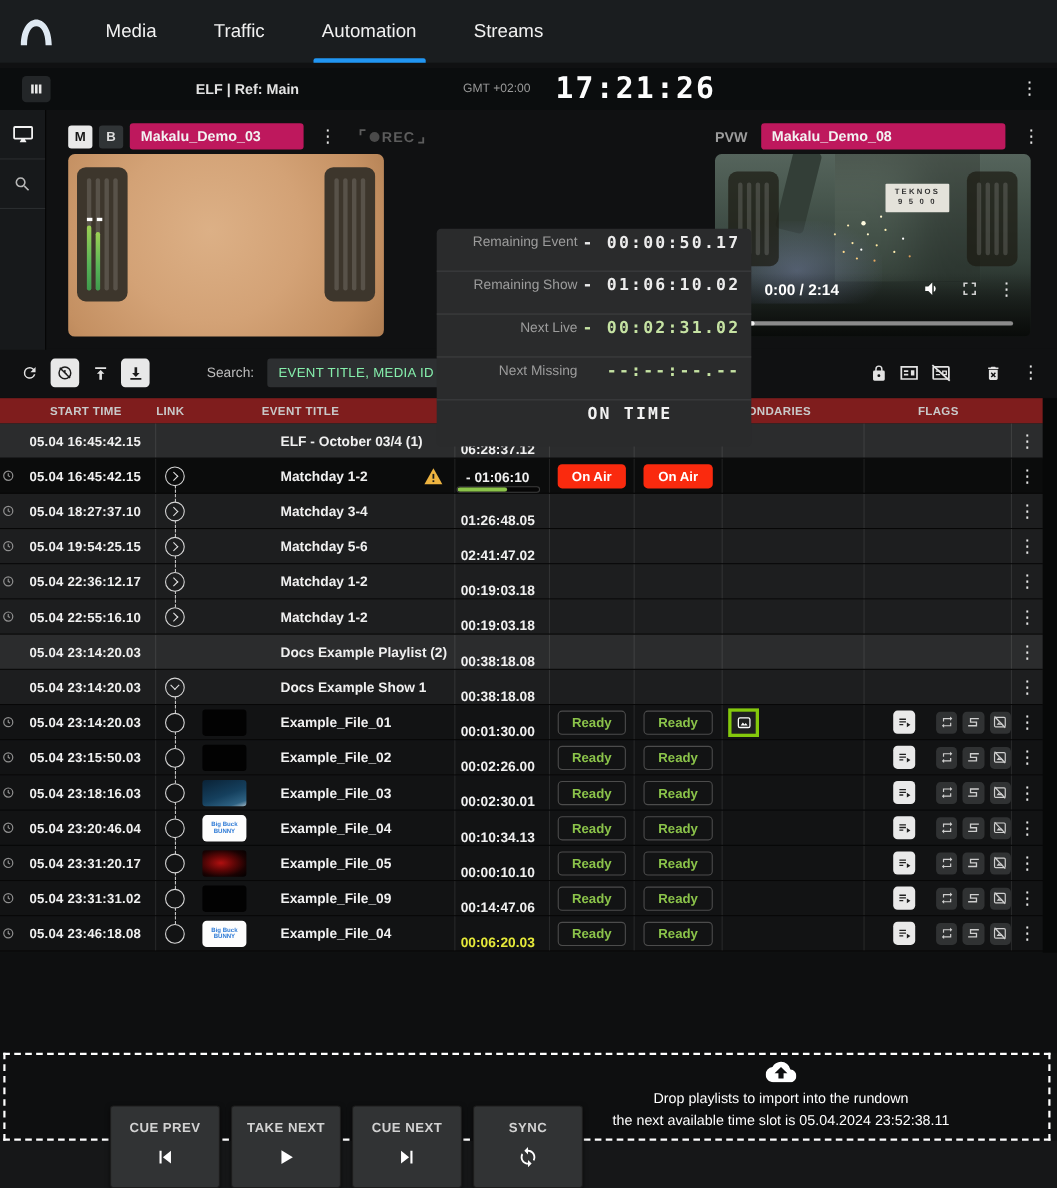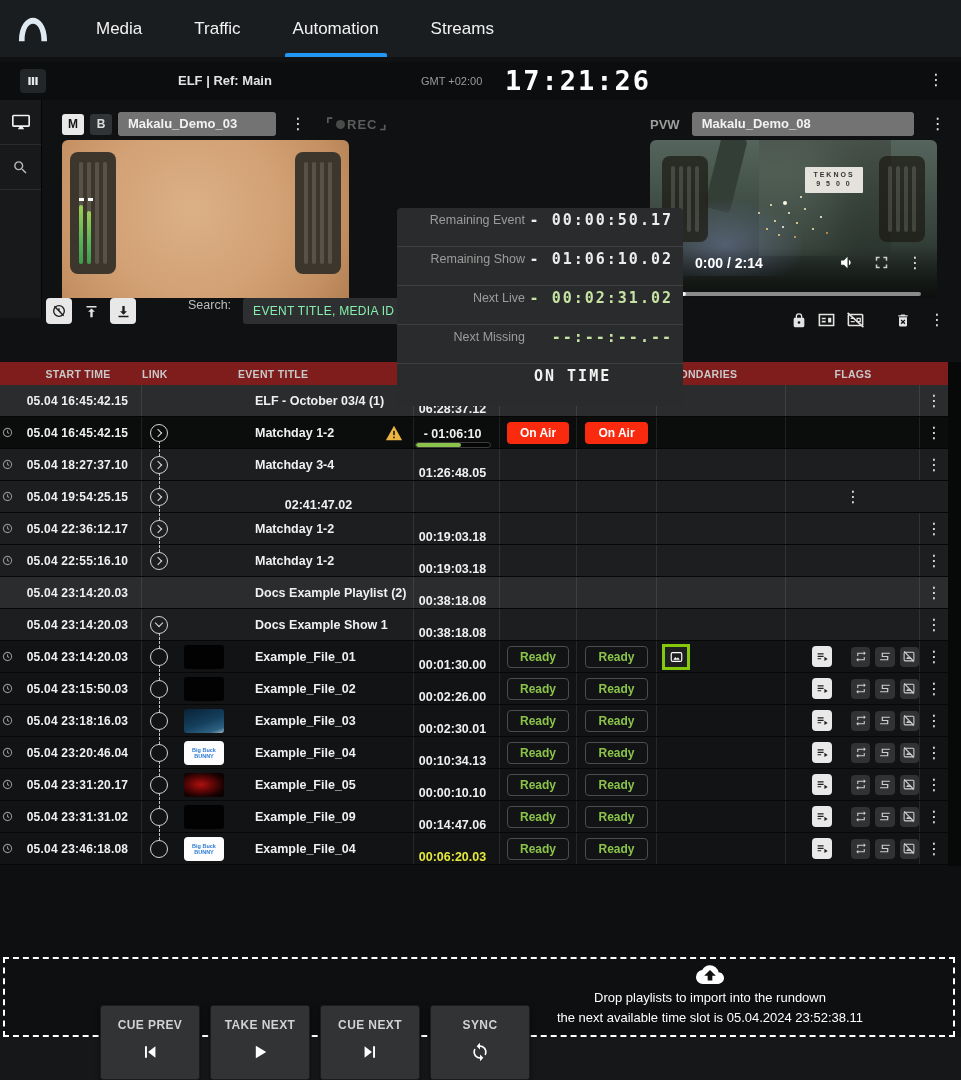--- a/index.html
+++ b/index.html
@@ -30,21 +30,21 @@
   
   .rail { position:absolute; top:100px; left:0; width:42px; height:218px; background:#17191b; border-right:1px solid #050505; z-index:3; }
   .rail .ritem { height:45px; display:flex; align-items:center; justify-content:center; border-bottom:1px solid #2a2d2f; cursor:pointer; }
 
   
   .pzone { position:absolute; top:100px; left:42px; width:919px; height:218px; background:#101112; }
   .fieldrow { position:absolute; top:12px; display:flex; align-items:center; gap:6px; }
   .mb { width:22px; height:21px; border-radius:3px; font-size:12px; font-weight:bold; display:flex; align-items:center; justify-content:center; cursor:pointer; }
   .mb.m { background:#e9e9e9; color:#151515; }
   .mb.b { background:#303436; color:#dcdcdc; }
-  .tfield { background:#737373; border-radius:3px; height:24px; line-height:24px; padding:0 10px; font-size:13px; font-weight:bold; color:#f2f2f2; cursor:text; }
+  .tfield { background:#be185d; border-radius:3px; height:24px; line-height:24px; padding:0 10px; font-size:13px; font-weight:bold; color:#f2f2f2; cursor:text; }
   .rec { color:#5c5c5c; font-size:13px; font-weight:bold; letter-spacing:1px; display:flex; align-items:center; gap:2px; }
   .rec .rdot { width:9px; height:9px; border-radius:50%; background:#4a4a4a; }
   .rec .br { font-size:15px; }
 
   .video1 { position:absolute; left:20px; top:40px; width:287px; height:166px; border-radius:6px;
     background: radial-gradient(circle at 45% 42%, #dcb086 0%, #d3a276 45%, #c49062 80%, #b07e52 100%); }
   .meterbox { position:absolute; border-radius:8px; }
   .meterbox .slats { position:absolute; inset:10px 9px; display:flex; justify-content:space-between; }
   .meterbox .slat { width:4px; height:100%; background:rgba(255,255,255,0.14); border-radius:2px; position:relative; }
   .m1l { left:8px; top:12px; width:46px; height:122px; background:#3d362c; }
@@ -76,21 +76,21 @@
   
   .timers { position:absolute; left:355px; top:108px; width:286px; height:198px; background:#2a2b2c; border-radius:4px; z-index:2; }
   .trow { height:39px; display:flex; align-items:center; border-bottom:1px solid #3e3f40; padding:0 10px 15px 12px; }
   .trow:last-child { border-bottom:none; }
   .trow .tl { width:116px; text-align:right; font-size:12.5px; color:#9c9c9c; }
   .trow .tv { flex:1; text-align:right; font-size:15px; color:#ececec; }
   .tv.grn { color:#c6e3a3; }
   .ontime { justify-content:flex-start; padding-left:137px; font-size:15px; color:#f2f2f2; }
 
   
-  .rtb { position:absolute; top:298px; left:0; width:961px; height:44px; background:#101112; display:flex; }
+  .rtb { position:absolute; top:317px; left:0; width:961px; height:44px; background:#101112; display:flex; align-items:center; }
   .tbtn { width:26px; height:26px; border-radius:4px; display:flex; align-items:center; justify-content:center; margin-right:6px; cursor:pointer; }
   .tbtn.lit { background:#e8e8e8; }
   .searchlbl { font-size:12.5px; color:#bdbdbd; margin:0 12px 0 46px; }
   .searchbox { width:268px; height:26px; background:#2d2f31; border-radius:3px; display:flex; align-items:center; padding:0 10px; cursor:text; }
   .searchbox .ph { flex:1; font-size:12px; color:#86efac; letter-spacing:0.3px; }
   .searchbox .clr { color:#e0e0e0; font-size:13px; font-weight:bold; cursor:pointer; }
   .findbtn { margin-left:12px; height:26px; padding:0 14px; background:#2d2f31; border-radius:3px; font-size:12px; font-weight:bold; color:#f0f0f0; display:flex; align-items:center; cursor:pointer; }
   .rtb-right { margin-left:auto; display:flex; align-items:center; gap:10px; padding-right:16px; }
 
   
@@ -471,20 +471,23 @@
           </div>
           <div class="cell c-start bR">05.04 19:54:25.15</div>
           <div class="cell c-link">
             <span class="lnkline lt"></span>
             <span class="lnkline lb"></span>
             <span class="lnkc">
               <span class="chev r"></span>
             </span>
           </div>
           <div class="cell"></div>
+          <div class="cell c-title bR">
+            <span>Matchday 5-6</span>
+          </div>
           <div class="cell c-dur bR">
             <span class="dtxt">02:41:47.02</span>
           </div>
           <div class="cell c-st bR"></div>
           <div class="cell c-st bR"></div>
           <div class="cell c-sec bR"></div>
           <div class="cell c-flags bR"></div>
           <div class="cell c-kebab">
             <span class="kebab">⋮</span>
           </div>

